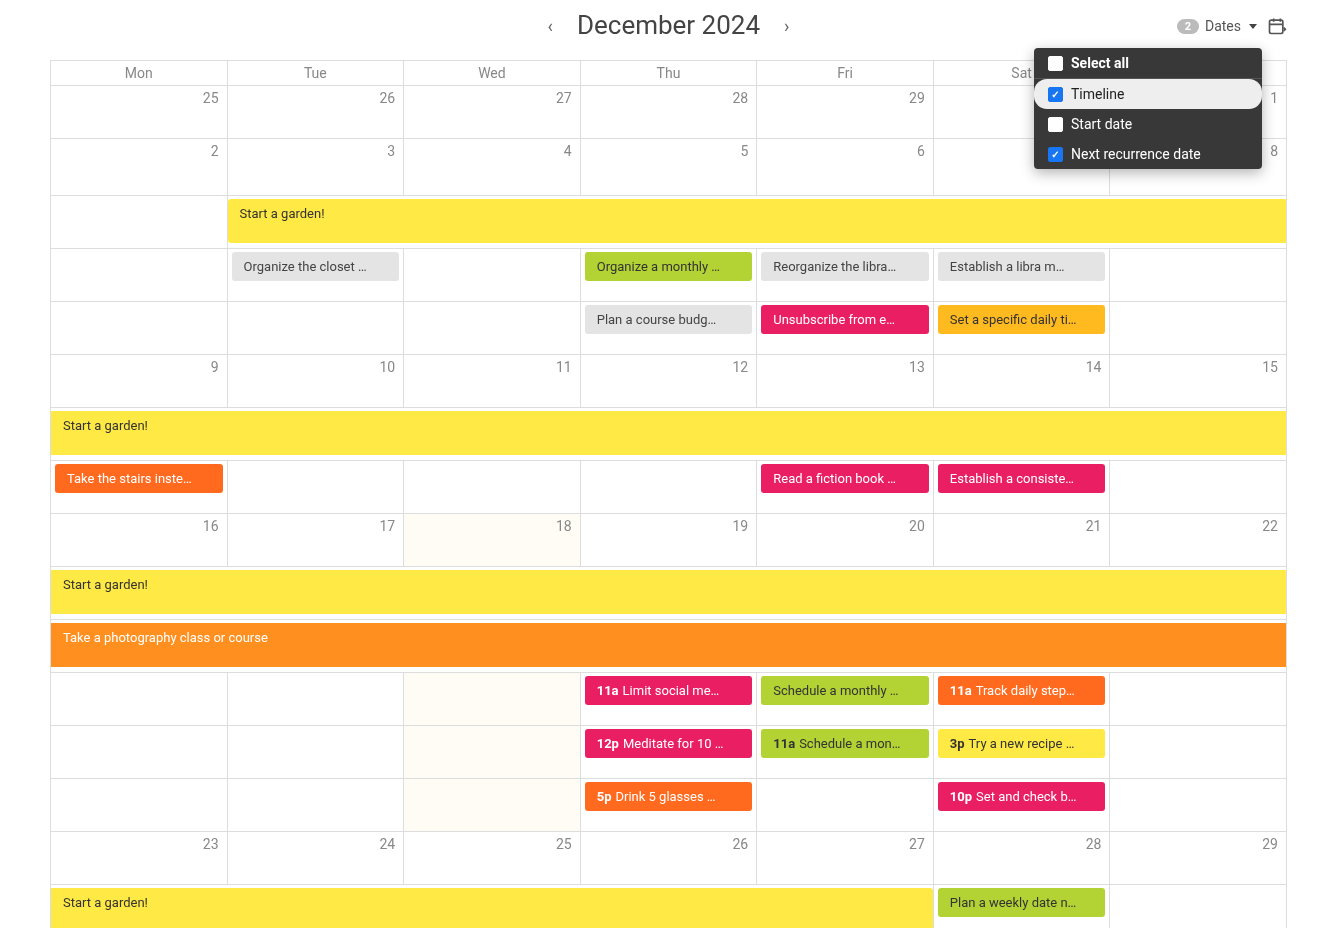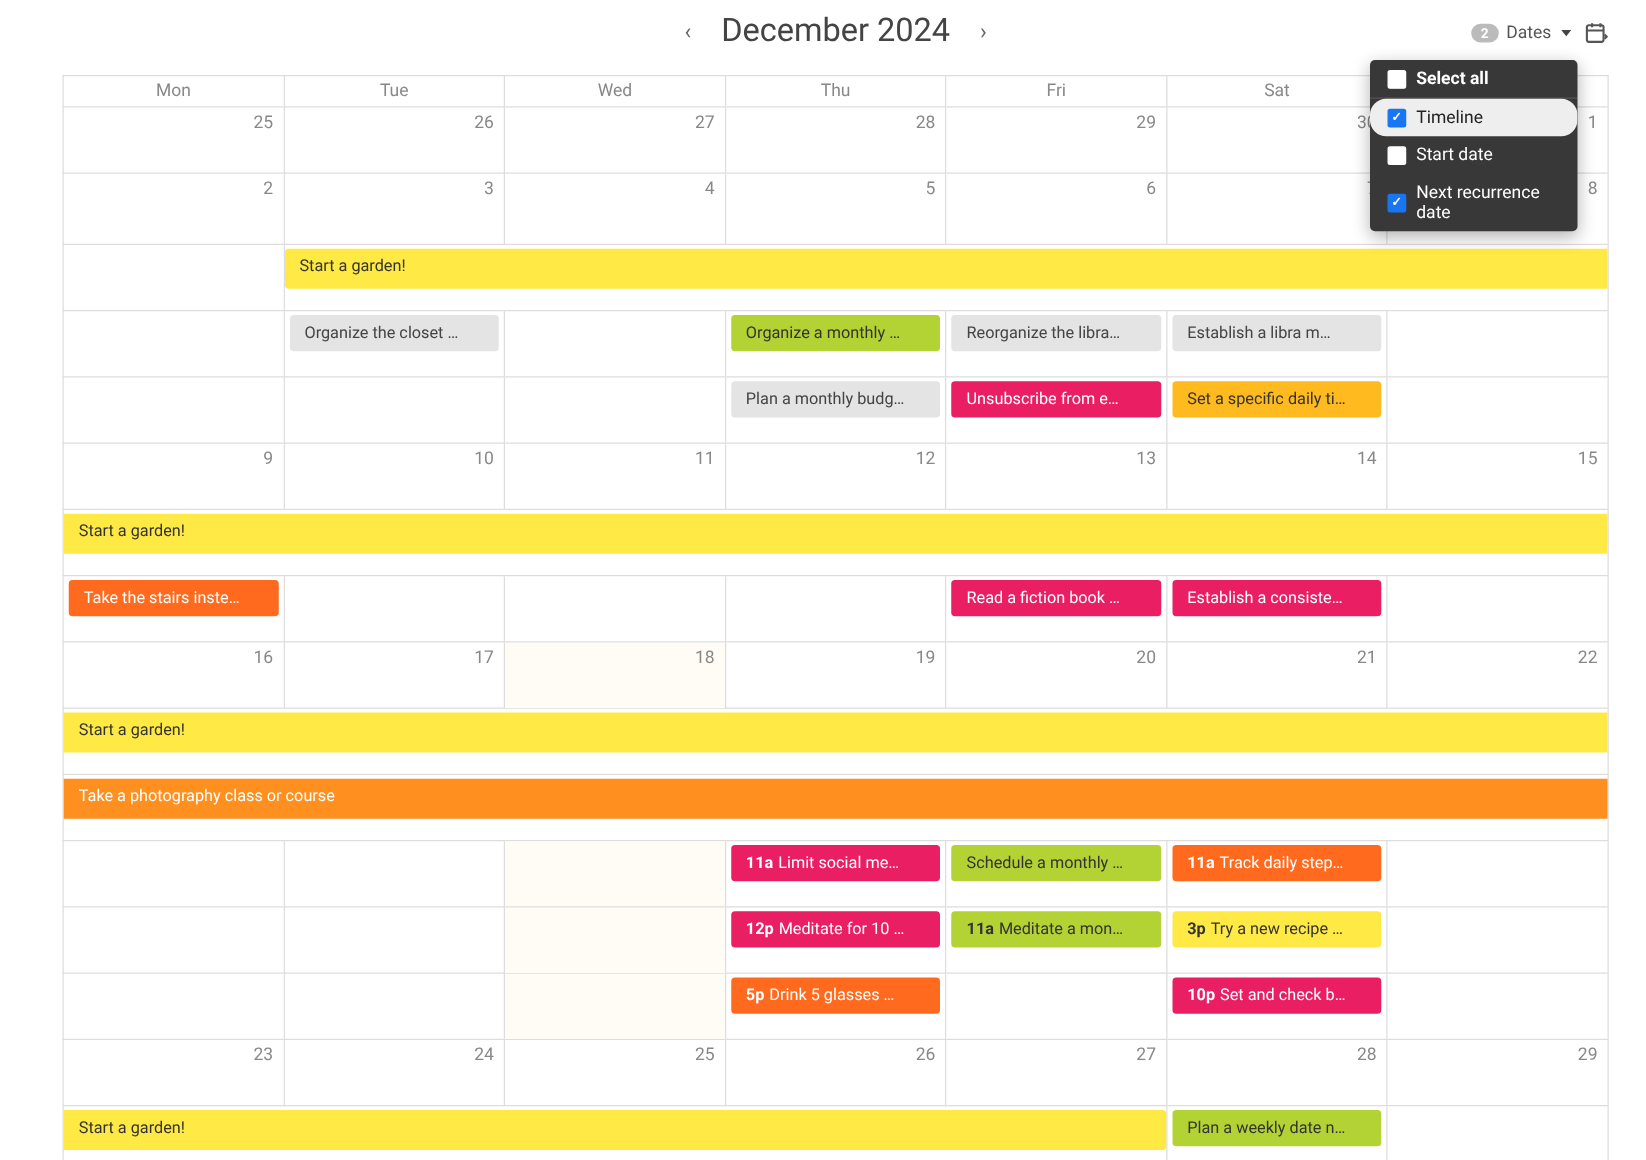--- a/index.html
+++ b/index.html
@@ -79,21 +79,21 @@
       justify-content: center;
       width: 20px;
       height: 20px;
       cursor: pointer;
       color: #555;
     }
     .dropdown {
       position: absolute;
       top: 38px;
       right: 25px;
-      width: 166px;
+      width: 228px;
       background: #383838;
       color: #fff;
       border-radius: 4px;
       box-shadow: 0 4px 14px rgba(0,0,0,0.3);
       overflow: hidden;
       z-index: 10;
     }
     .dd-item {
       display: flex;
       align-items: center;
@@ -163,21 +163,21 @@
       font-size: 13px;
       padding: 0 12px;
       white-space: nowrap;
       overflow: hidden;
       text-overflow: ellipsis;
       border-radius: 3px;
       margin: 3px 4px;
       cursor: pointer;
     }
     .ev-span {
-      height: 32px;
+      height: 44px;
       line-height: 29px;
       font-size: 13px;
       padding: 0 12px;
       white-space: nowrap;
       overflow: hidden;
       text-overflow: ellipsis;
       cursor: pointer;
       margin: 3px 0;
     }
     .ev-time { font-weight: 700; margin-right: 4px; }
@@ -318,21 +318,21 @@
         <td style="border-top:none;">
             <div class="ev-full c-gray">Establish a libra m…</div>
           </td>
         <td style="border-top:none;"></td>
       </tr>
       <tr>
         <td style="border-top:none;"></td>
         <td style="border-top:none;"></td>
         <td style="border-top:none;"></td>
         <td style="border-top:none;">
-            <div class="ev-full c-gray">Plan a monthly budg…</div>
+            <div class="ev-full c-gray">Plan a course budg…</div>
           </td>
         <td style="border-top:none;">
             <div class="ev-full c-pink">Unsubscribe from e…</div>
           </td>
         <td style="border-top:none;">
             <div class="ev-full c-amber">Set a specific daily ti…</div>
           </td>
         <td style="border-top:none;"></td>
       </tr>
 
@@ -429,21 +429,21 @@
         <td style="border-top:none;"></td>
       </tr>
       <tr>
         <td style="border-top:none;"></td>
         <td style="border-top:none;"></td>
         <td class="today-cell" style="border-top:none;"></td>
         <td style="border-top:none;">
             <div class="ev-full c-pink"><span class="ev-time">12p</span><span>Meditate for 10 …</span></div>
           </td>
         <td style="border-top:none;">
-            <div class="ev-full c-lime"><span class="ev-time">11a</span><span>Meditate a mon…</span></div>
+            <div class="ev-full c-lime"><span class="ev-time">11a</span><span>Schedule a mon…</span></div>
           </td>
         <td style="border-top:none;">
             <div class="ev-full c-yellow2"><span class="ev-time">3p</span><span>Try a new recipe …</span></div>
           </td>
         <td style="border-top:none;"></td>
       </tr>
       <tr>
         <td style="border-top:none;"></td>
         <td style="border-top:none;"></td>
         <td class="today-cell" style="border-top:none;"></td>

